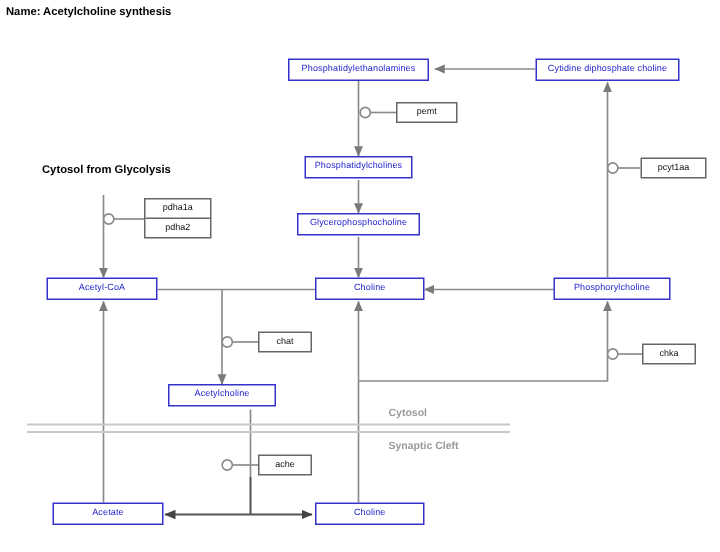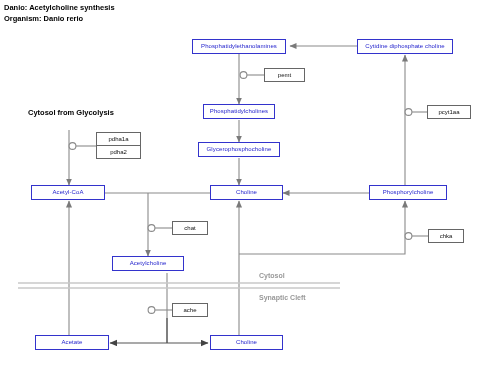--- a/index.html
+++ b/index.html
@@ -158,22 +158,21 @@
     <line x1="167" y1="318" x2="167" y2="343"></line>
   </g>
 
   <g stroke="#c8c8c8" stroke-width="1.4" fill="none">
     <line x1="18" y1="283" x2="340" y2="283"></line>
     <line x1="18" y1="288" x2="340" y2="288"></line>
   </g>
 </svg>
 
 <div class="meta">
-  <div>Danio: Acetylcholine synthesis</div>
-  <div>Organism: Danio rerio</div>
+  <div>Name: Acetylcholine synthesis</div>
 </div>
 
 <div class="section-label" style="left:28px; top:108px;">Cytosol from Glycolysis</div>
 <div class="compartment-label" style="left:259px; top:272px;">Cytosol</div>
 <div class="compartment-label" style="left:259px; top:294px;">Synaptic Cleft</div>
 
 <div class="node" style="left:192px; top:39px; width:94px; height:15px;">Phosphatidylethanolamines</div>
 
 <div class="node" style="left:357px; top:39px; width:96px; height:15px;">Cytidine diphosphate choline</div>
 

